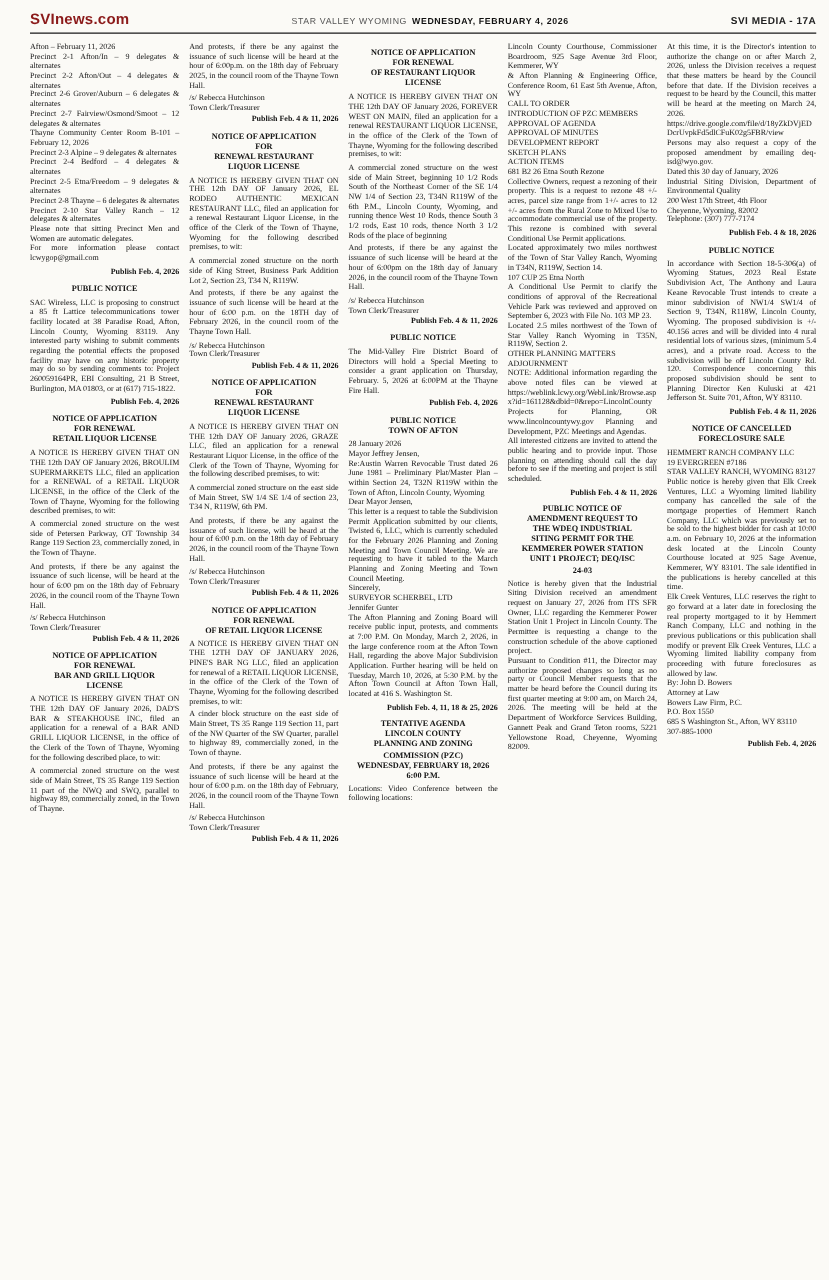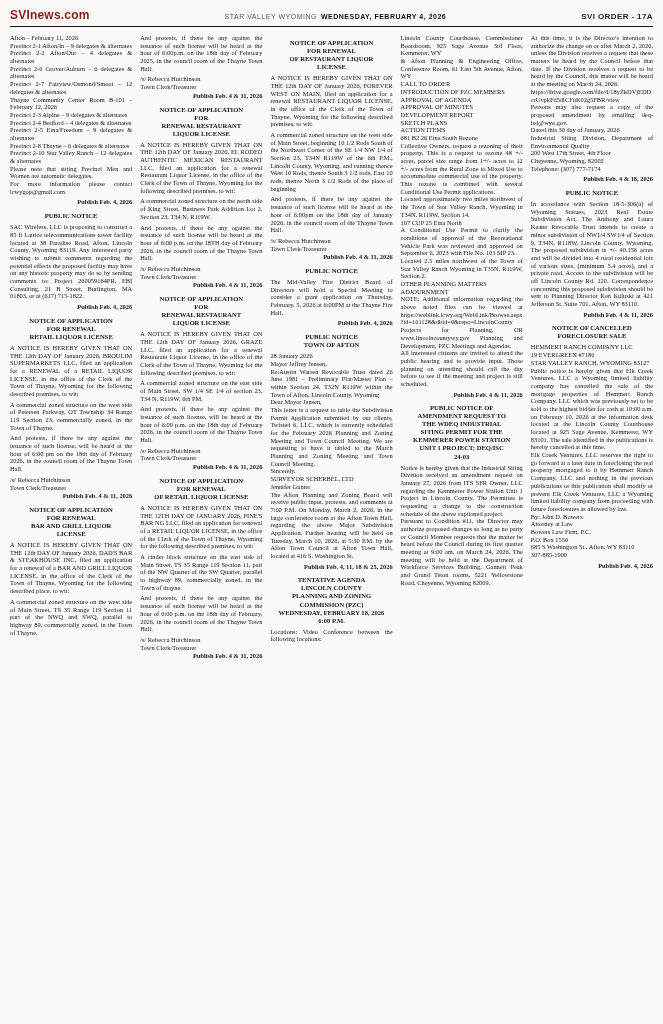--- a/index.html
+++ b/index.html
@@ -3,21 +3,21 @@
 <meta charset="utf-8">
 <style>
   html,body{margin:0;padding:0;}
   body{
     width:663px;height:1024px;
     background:#fbfaf6;
     font-family:"Liberation Serif", serif;
     color:#151515;
     overflow:hidden;
   }
-  .page{padding:8px 10px 0 10px;}
+  .page{padding:8px 10px 0 24px;}
   header{
     display:flex;align-items:baseline;justify-content:space-between;
     border-bottom:1.5px solid #1a1a1a;
     padding-bottom:4px;
   }
   .mast-left{
     font-family:"Liberation Sans", sans-serif;
     font-weight:bold;font-size:12px;color:var(--brand,#8b1a1a);
     letter-spacing:.2px;
   }
@@ -46,21 +46,21 @@
 </style>
 </head>
 <body>
 
 <div class="page">
   <header>
     <div class="mast-left">SVInews.com</div>
     <div class="mast-center">
       <span>STAR VALLEY WYOMING</span><span class="mast-date">WEDNESDAY, FEBRUARY 4, 2026</span>
     </div>
-    <div class="mast-right">SVI ORDER - 17A</div>
+    <div class="mast-right">SVI MEDIA - 17A</div>
   </header>
 
   <div class="columns" id="columns">
       <div class="col">
         <div class="blk blk-body">Afton – February 11, 2026
 Precinct 2-1 Afton/In – 9 delegates &amp; alternates
 Precinct 2-2 Afton/Out – 4 delegates &amp; alternates
 Precinct 2-6 Grover/Auburn – 6 delegates &amp; alternates
 Precinct 2-7 Fairview/Osmond/Smoot – 12 delegates &amp; alternates
 Thayne Community Center Room B-101 – February 12, 2026

